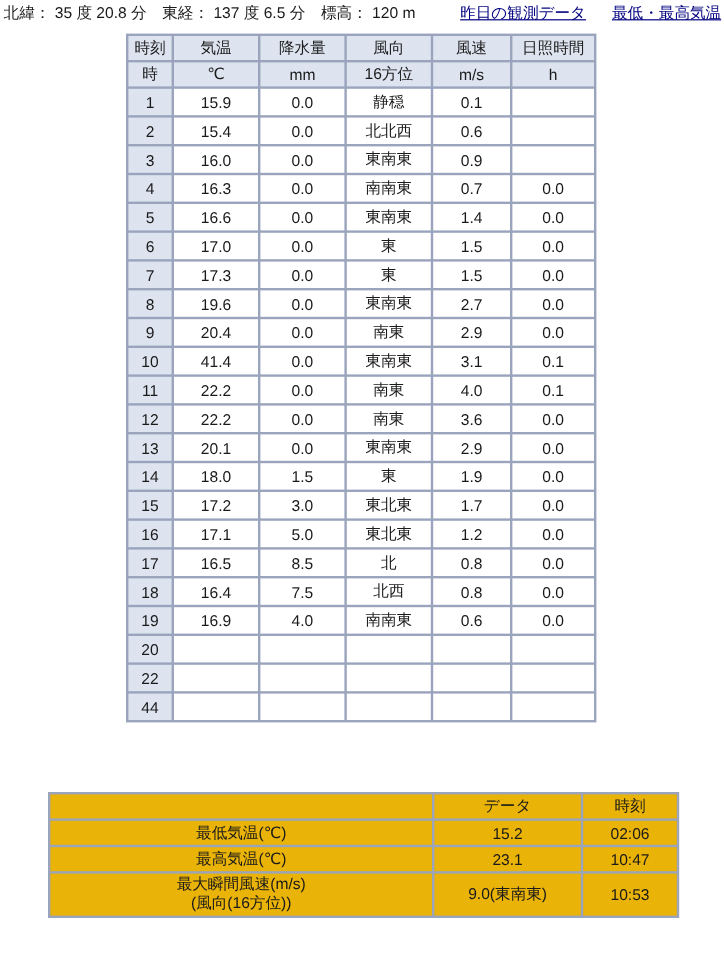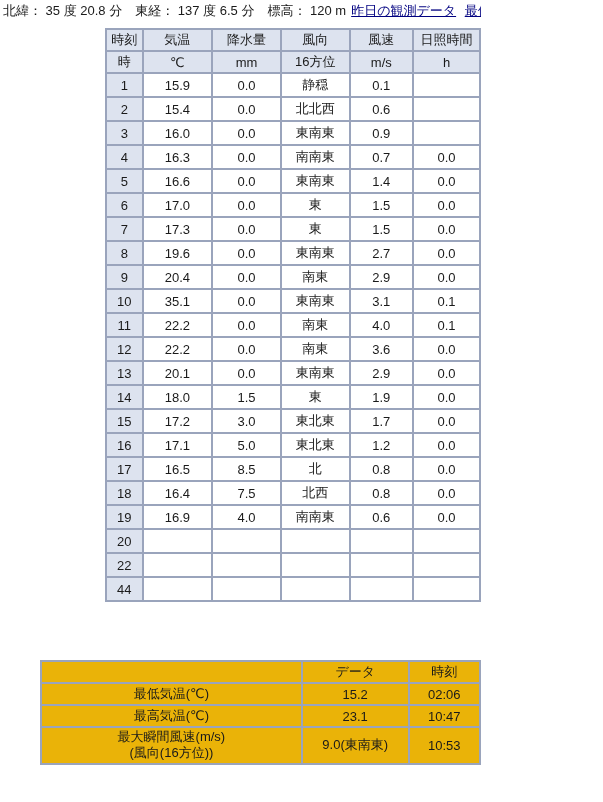--- a/index.html
+++ b/index.html
@@ -1,40 +1,40 @@
 <!DOCTYPE html>
 <html lang="ja" style="--grid-color: #9aa4bc; --head-bg: #dde3ef; --link-color: #000080;"><head>
 <meta charset="utf-8">
 <style>
   * { margin: 0; padding: 0; box-sizing: border-box; }
   html, body { background: #ffffff; }
   .page {
     position: relative;
-    width: 481px;
+    width: 603px;
     height: 802px;
     background: #ffffff;
     font-family: "Liberation Sans", "DejaVu Sans", sans-serif;
     color: #1a1a1a;
     overflow: hidden;
   }
   .topbar {
     position: absolute;
     top: 2px;
     left: 3px;
     right: 2px;
     display: flex;
     justify-content: space-between;
     align-items: baseline;
     font-size: 13px;
     white-space: nowrap;
   }
   .topbar .links a {
     color: var(--link-color, #000080);
     text-decoration: underline;
-    margin-left: 5px;
+    margin-left: 18px;
     cursor: pointer;
   }
   
   table.obs {
     position: absolute;
     top: 28px;
     left: 105px;
     border-collapse: separate;
     border-spacing: 2px;
     background: var(--grid-color, #9aa4bc);
@@ -196,21 +196,21 @@
         <tr>
           <th>9</th>
           <td>20.4</td>
           <td>0.0</td>
           <td>南東</td>
           <td>2.9</td>
           <td>0.0</td>
         </tr>
         <tr>
           <th>10</th>
-          <td>35.1</td>
+          <td>41.4</td>
           <td>0.0</td>
           <td>東南東</td>
           <td>3.1</td>
           <td>0.1</td>
         </tr>
         <tr>
           <th>11</th>
           <td>22.2</td>
           <td>0.0</td>
           <td>南東</td>

